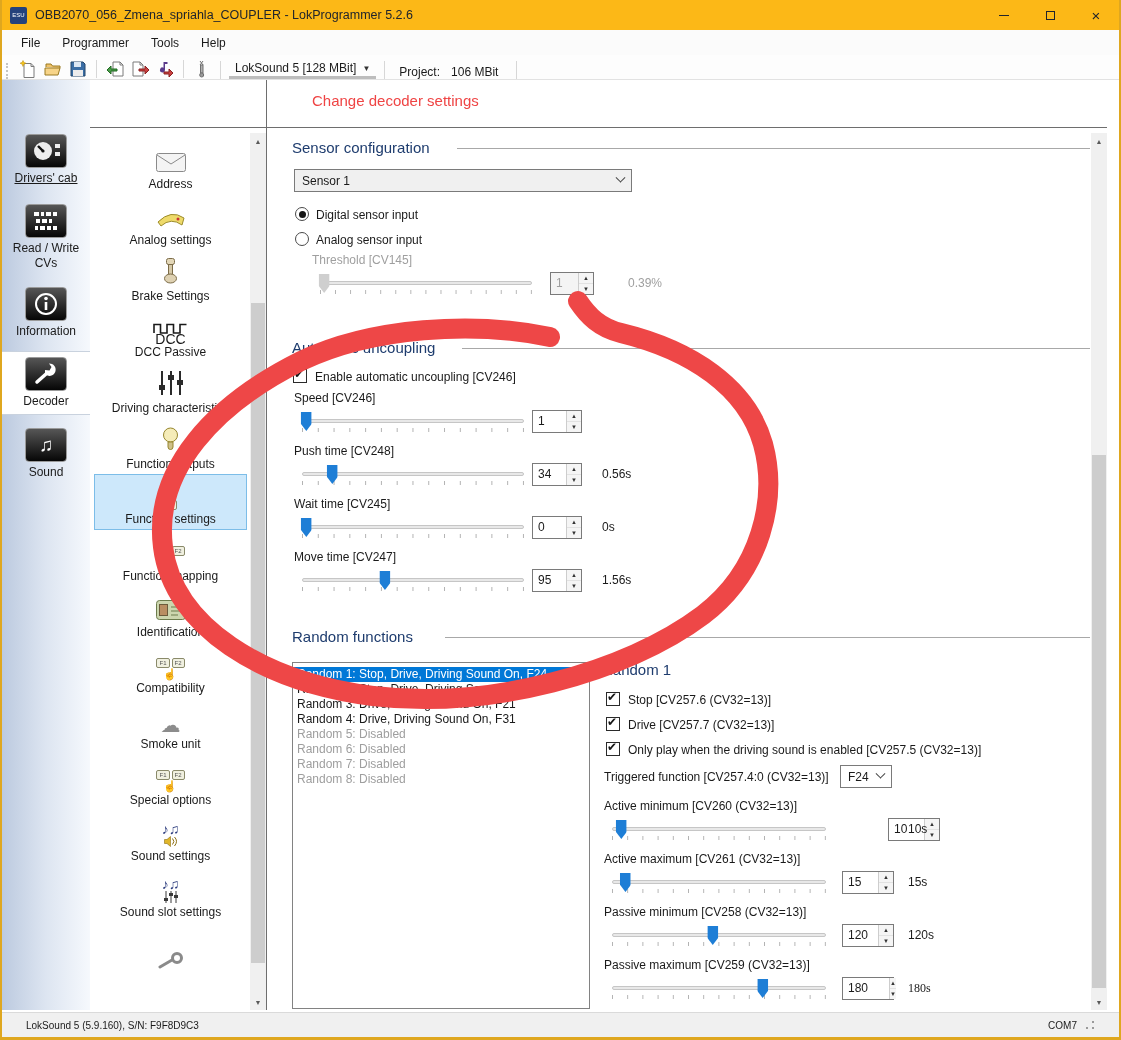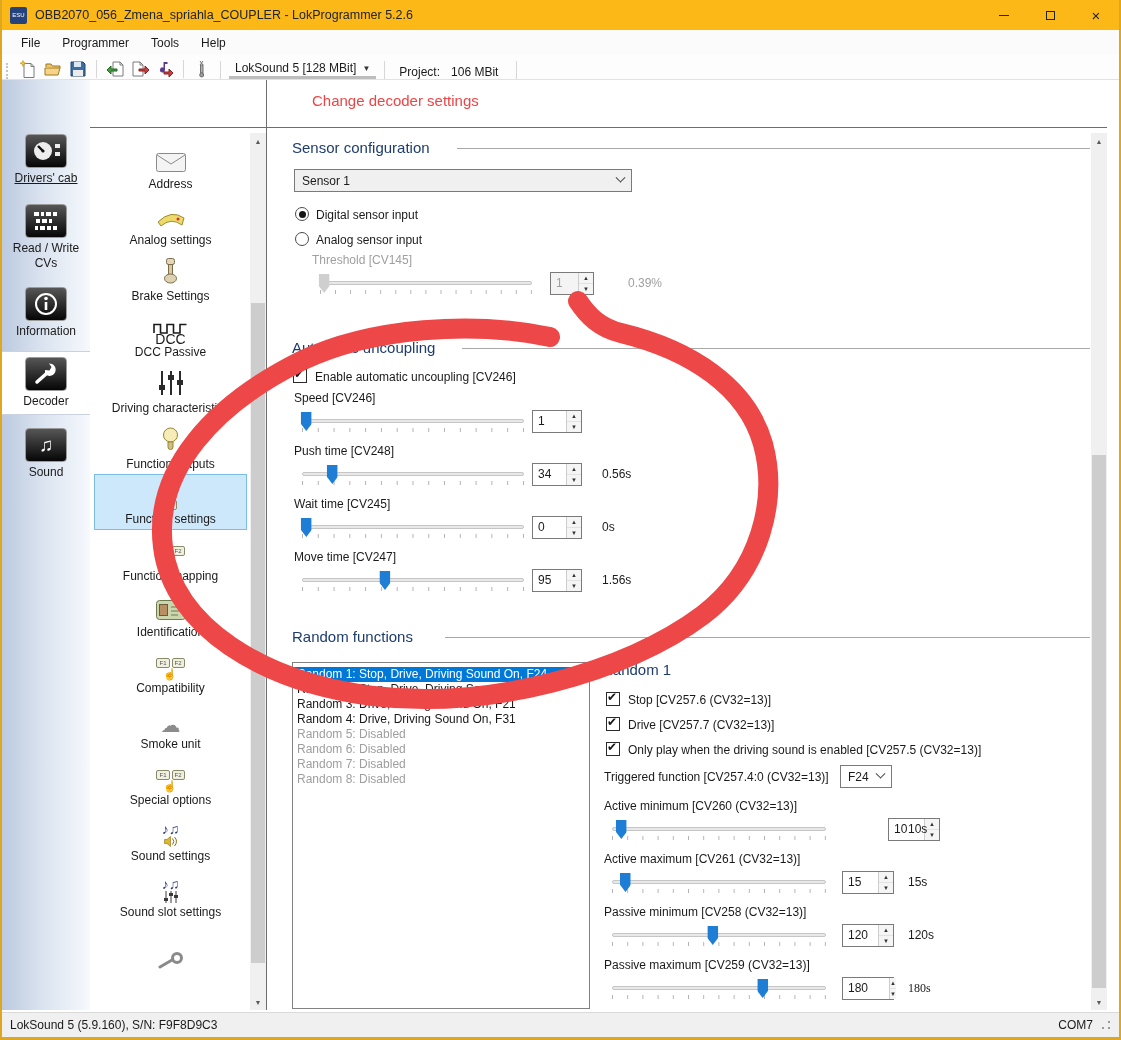--- a/index.html
+++ b/index.html
@@ -73,21 +73,21 @@
   .sval{flex:1;padding:3px 5px}
   .sarr{width:15px;border-left:1px solid #cdcdcd;display:flex;flex-direction:column}
   .sa{flex:1;font-size:6px;line-height:10px;text-align:center;color:#333;background:#f5f5f5}
   .sa:first-child{border-bottom:1px solid #e2e2e2}
   .sfx{position:absolute;font-size:12px;white-space:nowrap}
   .list{position:absolute;border:1px solid #828282;background:#fff;overflow:hidden;padding-top:4px}
   .litem{height:15px;line-height:15px;padding-left:4px;font-size:12px;white-space:nowrap}
   .litem.sel{background:#0078d7;color:#fff}
   .litem.dis{color:#9e9e9e}
   
-  .statusbar{position:absolute;left:0;top:1012px;width:100%;height:25px;background:#f0f0f0;border-top:1px solid #dadada;display:flex;align-items:center;padding:0 8px;font-size:12px}
+  .statusbar{position:absolute;left:0;top:1012px;width:100%;height:25px;background:#f0f0f0;border-top:1px solid #dadada;display:flex;align-items:center;padding:0 24px;font-size:10px}
   .statusR{margin-left:auto;display:flex;align-items:center;gap:8px}
   .gripdots{width:10px;height:10px;background:
      radial-gradient(circle at 8px 2px,#9a9a9a 1.2px,transparent 1.4px),
      radial-gradient(circle at 8px 8px,#9a9a9a 1.2px,transparent 1.4px),
      radial-gradient(circle at 2px 8px,#9a9a9a 1.2px,transparent 1.4px)}
   .annot{position:absolute;left:0;top:0;pointer-events:none;z-index:60}
 </style>
 </head>
 <body>
 

